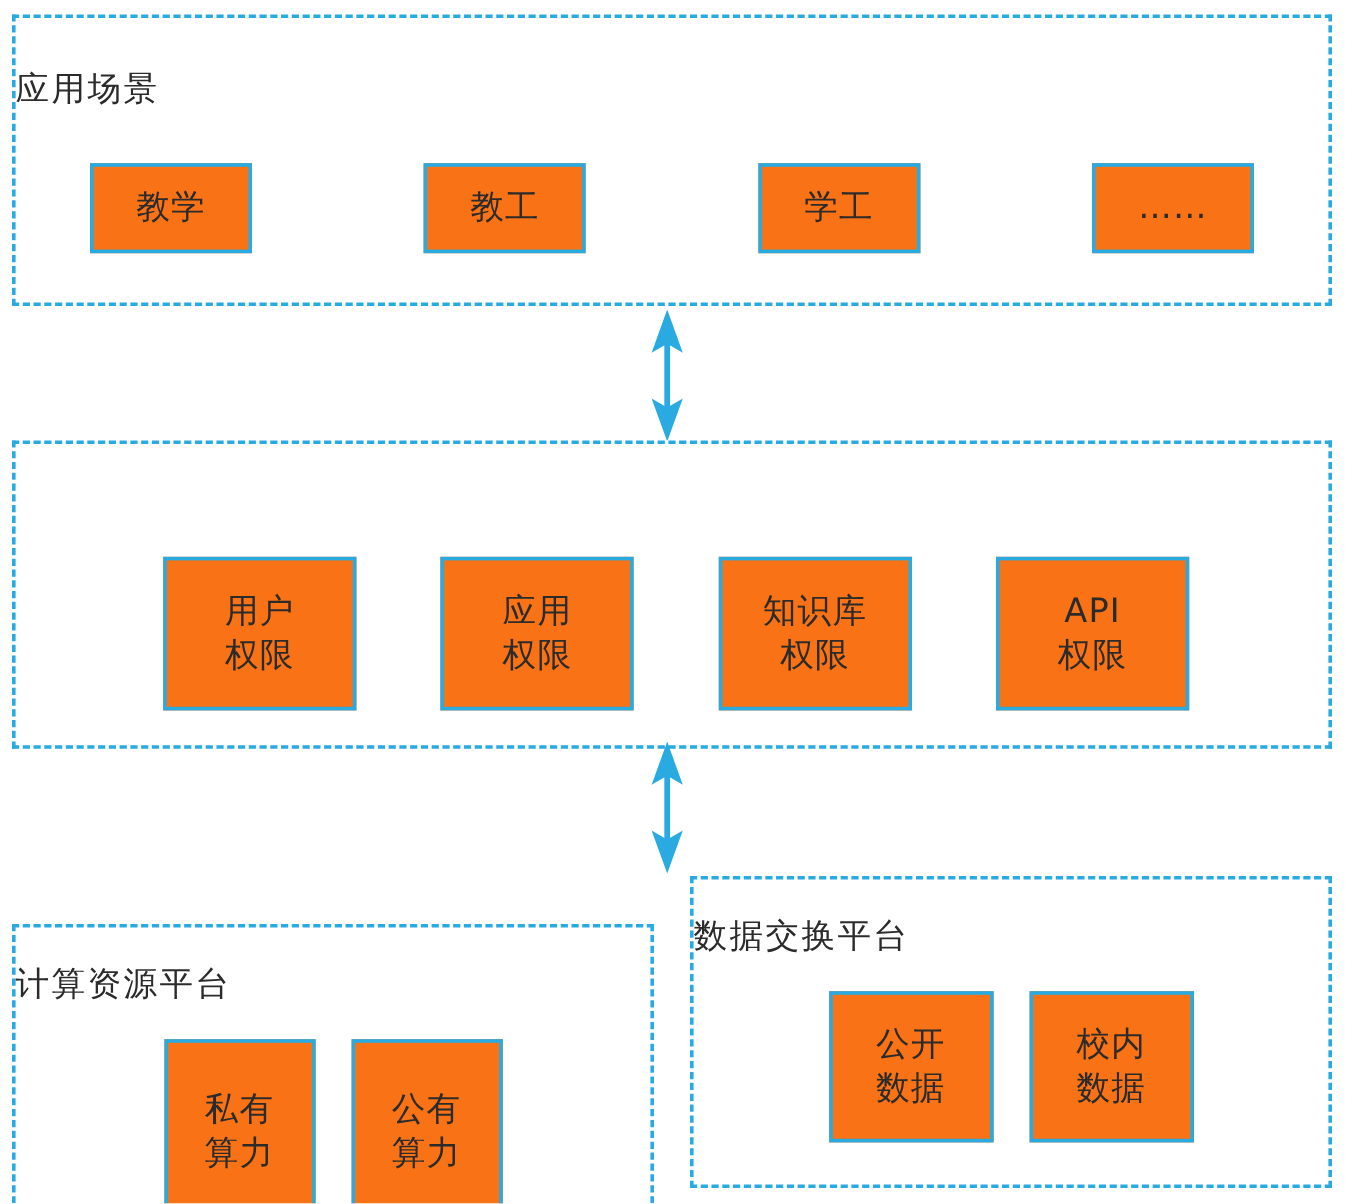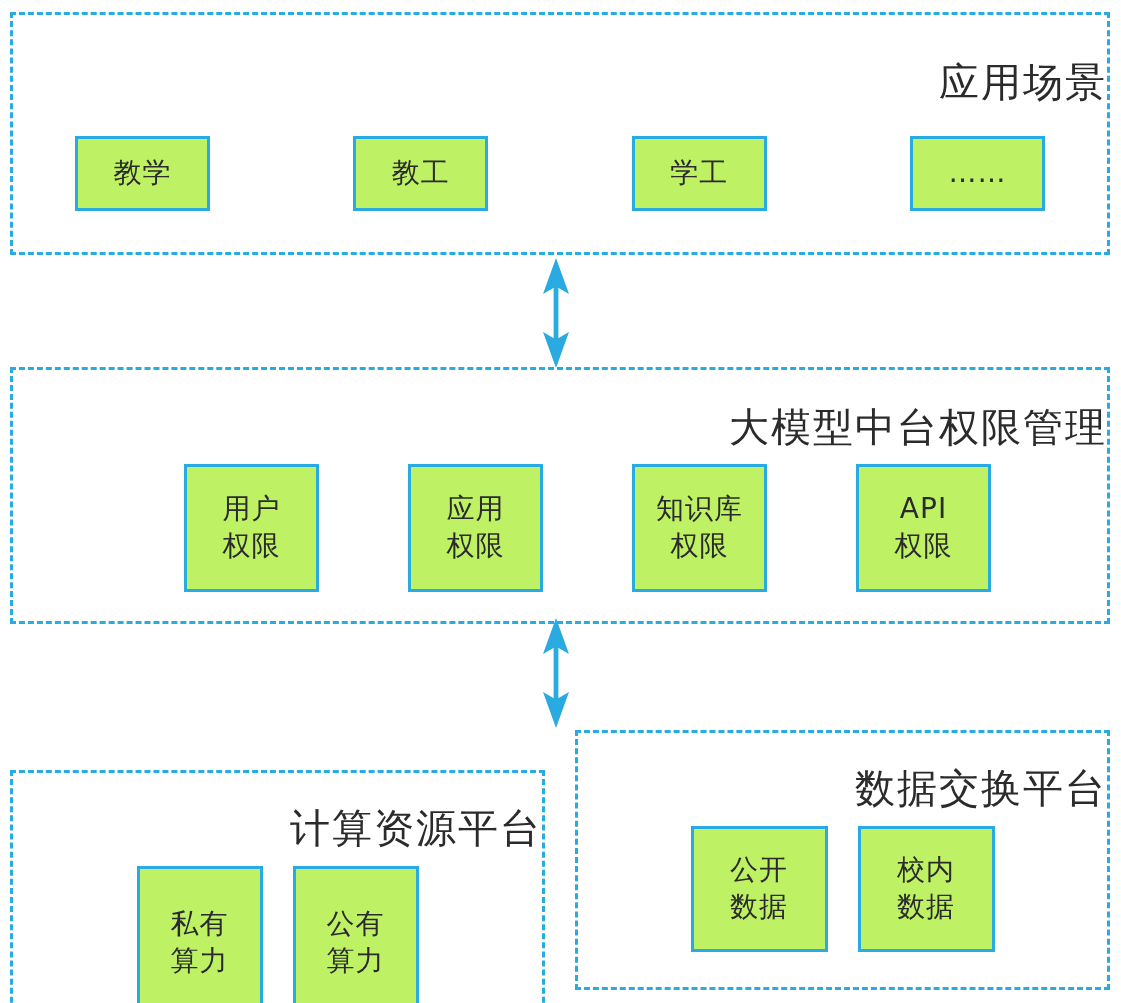--- a/index.html
+++ b/index.html
@@ -23,22 +23,22 @@
   }
   #panel-scenarios   { left: 10px;  top: 12px;  width: 1100px; height: 243px; }
   #panel-permissions { left: 10px;  top: 367px; width: 1100px; height: 257px; }
   #panel-compute     { left: 10px;  top: 770px; width: 535px;  height: 260px; }
   #panel-data        { left: 575px; top: 730px; width: 535px;  height: 260px; }
 
   .panel-title {
     position: absolute;
     left: 0;
     right: 0;
-    text-align: right;
-    font-size: 40px;
+    text-align: left;
+    font-size: 28px;
     letter-spacing: 2px;
     color: #2b2b2b;
   }
   #panel-scenarios   .panel-title { top: 40px; }
   #panel-permissions .panel-title { top: 30px; }
   #panel-compute     .panel-title { top: 28px; }
   #panel-data        .panel-title { top: 28px; }
 
   .box-row {
     position: absolute;
@@ -58,34 +58,34 @@
     gap: 30px;
   }
   #panel-data .box-row {
     left: 0; right: 0; top: 93px;
     justify-content: center;
     gap: 30px;
   }
 
   .box {
     box-sizing: border-box;
-    background: #bef264;
+    background: #f97316;
     border: 3px solid #29abe2;
     color: #2b2b2b;
     display: flex;
     align-items: center;
     justify-content: center;
     text-align: center;
     font-size: 28px;
     line-height: 1.32;
     letter-spacing: 1px;
     white-space: pre-line;
   }
   .box.small  { width: 135px; height: 75px;  }
-  .box.square { width: 135px; height: 128px; margin-left: 48px; }
+  .box.square { width: 161px; height: 128px; }
   .box.tallsm { width: 126px; height: 154px; }
   .box.data   { width: 137px; height: 126px; }
 
   .v-arrow {
     position: absolute;
     width: 40px;
     height: 110px;
   }
   #arrow-top    { left: 536px; top: 258px; }
   #arrow-bottom { left: 536px; top: 618px; }
@@ -105,21 +105,20 @@
     </div>
   </div>
 
   <svg class="v-arrow" id="arrow-top" viewBox="0 0 40 110">
     <rect x="17.6" y="22" width="4.8" height="66" fill="#29abe2"></rect>
     <path d="M20 0 L33 36 L20 28.5 L7 36 Z" fill="#29abe2"></path>
     <path d="M20 110 L33 74 L20 81.5 L7 74 Z" fill="#29abe2"></path>
   </svg>
 
   <div class="panel" id="panel-permissions">
-    <div class="panel-title">大模型中台权限管理</div>
     <div class="box-row">
       <div class="box square">用户
 权限</div>
       <div class="box square">应用
 权限</div>
       <div class="box square">知识库
 权限</div>
       <div class="box square">API
 权限</div>
     </div>

